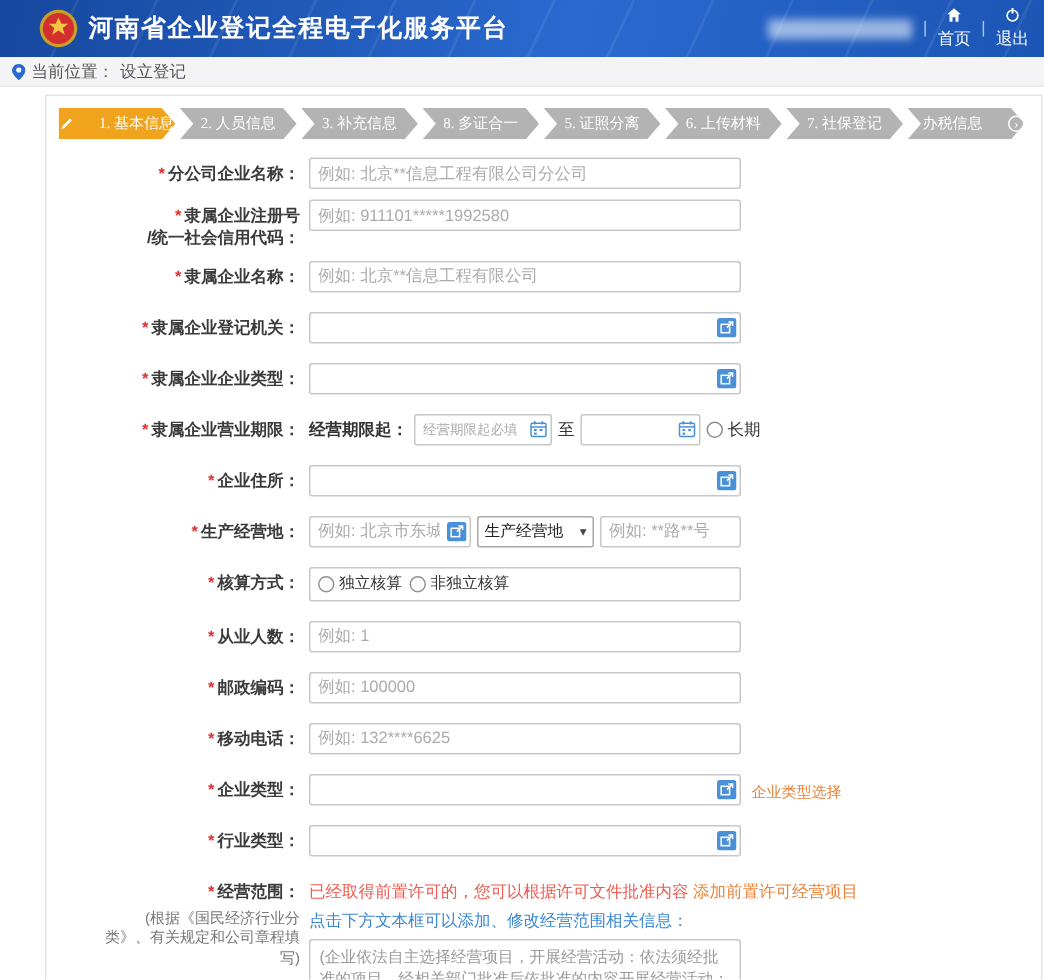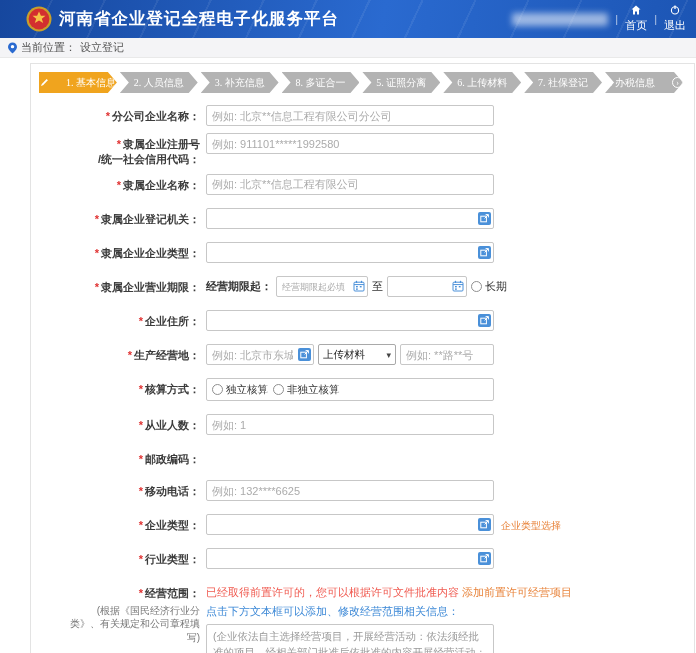--- a/index.html
+++ b/index.html
@@ -255,21 +255,21 @@
       <div class="inline">
         <span style="position:relative;width:108px;flex:none" class="has-pick">
           <input type="text" placeholder="例如: 北京市东城区" style="">
           <span class="pick-btn icon-slot"><svg width="13" height="13" viewBox="0 0 13 13">
                 <rect width="13" height="13" rx="2" fill="#4a90d9"></rect>
                 <rect x="2.8" y="4.2" width="5.6" height="5.6" fill="none" stroke="#fff" stroke-width="1"></rect>
                 <path d="M6.6 6.4 L10.2 2.8 M7.6 2.6 h2.8 v2.8" stroke="#fff" stroke-width="1" fill="none"></path>
               </svg></span>
         </span>
         <span class="fake-select">
-          <span>上传材料</span>
+          <span>生产经营地</span>
           <span class="caret">▾</span>
         </span>
         <span style="width:94px;flex:none">
           <input type="text" placeholder="例如: **路**号" style="">
         </span>
       </div>
     </div>
 
     <div class="row row-gap">
       <div class="lbl"><span class="star">*</span><span>核算方式：</span></div>
@@ -285,20 +285,21 @@
       </div>
     </div>
 
     <div class="row row-gap">
       <div class="lbl"><span class="star">*</span><span>从业人数：</span></div>
       <div class="ctl"><input type="text" placeholder="例如: 1" style=""></div>
     </div>
 
     <div class="row row-gap">
       <div class="lbl"><span class="star">*</span><span>邮政编码：</span></div>
+      <div class="ctl"><input type="text" placeholder="例如: 100000" style=""></div>
     </div>
 
     <div class="row row-gap">
       <div class="lbl"><span class="star">*</span><span>移动电话：</span></div>
       <div class="ctl"><input type="text" placeholder="例如: 132****6625" style=""></div>
     </div>
 
     <div class="row row-gap">
       <div class="lbl"><span class="star">*</span><span>企业类型：</span></div>
       <div class="ctl has-pick">

